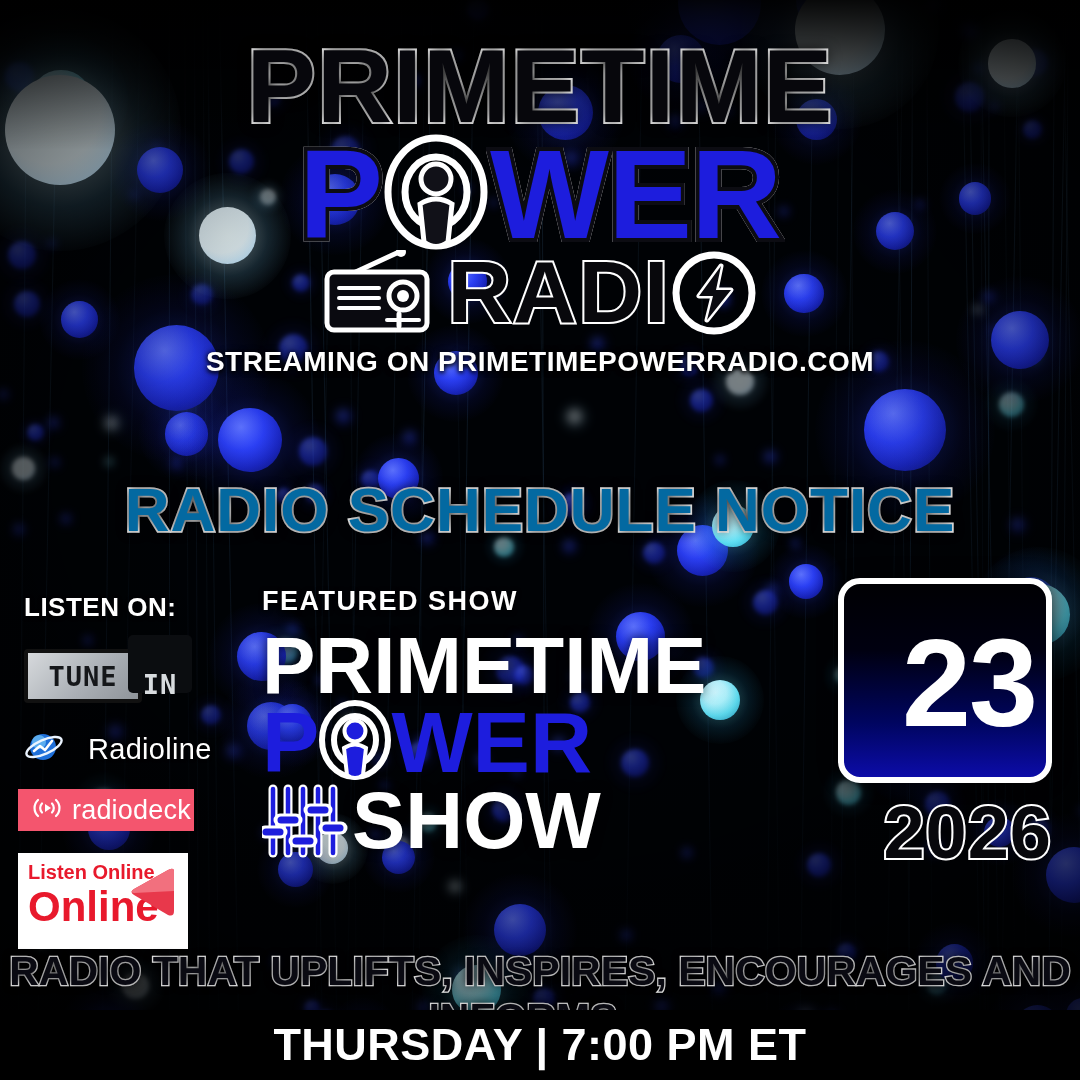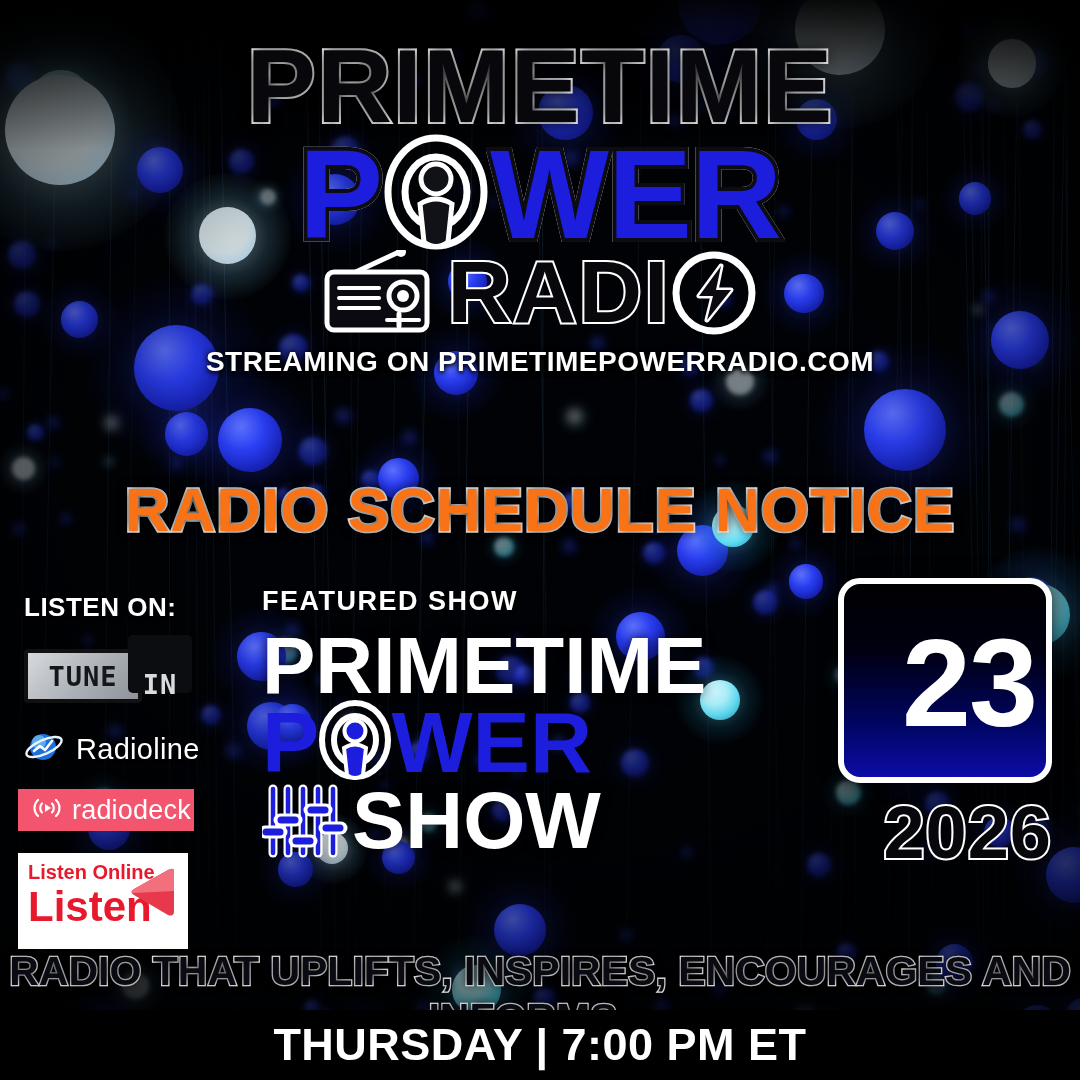--- a/index.html
+++ b/index.html
@@ -64,21 +64,21 @@
   #streamLine {
     margin-top:10px; font-size:28px; font-weight:bold; letter-spacing:.5px;
     color:#fff; text-shadow:0 0 6px rgba(0,0,0,.95), 0 2px 4px rgba(0,0,0,.9);
     font-family:"Liberation Sans Narrow","Liberation Sans",sans-serif;
   }
 
   
   #noticeHead {
     position:absolute; left:0; right:0; top:474px; text-align:center;
     font-size:62px; font-weight:bold; letter-spacing:1px;
-    color:#f97316; -webkit-text-stroke:3.5px #fff; paint-order:stroke fill;
+    color:#0369a1; -webkit-text-stroke:3.5px #fff; paint-order:stroke fill;
     text-shadow:0 0 12px rgba(0,0,0,.9);
     font-family:"Liberation Sans Narrow","Liberation Sans",sans-serif;
   }
 
   
   #listenOn { position:absolute; left:18px; top:592px; width:190px; }
   #listenLabel { font-size:26px; font-weight:bold; color:#fff; letter-spacing:.5px;
                  text-shadow:0 1px 4px rgba(0,0,0,.9); margin-bottom:12px; margin-left:6px; }
 
   
@@ -89,21 +89,21 @@
                 display:flex; align-items:center; justify-content:center; }
   #tuneinLeft span { font-family:"DejaVu Sans Mono","Liberation Mono",monospace;
                      font-size:27px; font-weight:bold; color:#15171a; letter-spacing:1px; }
   #tuneinRight { position:absolute; left:104px; top:0; width:64px; height:58px;
                  background:#0b0d10; border-radius:5px;
                  display:flex; align-items:center; justify-content:center; }
   #tuneinRight span { font-family:"DejaVu Sans Mono","Liberation Mono",monospace;
                       font-size:27px; font-weight:bold; color:#d8dcdf; letter-spacing:1px;margin-top:40px; }
 
   
-  #radiolineBadge { display:flex; align-items:center; gap:12px; margin-top:22px; margin-left:6px; }
+  #radiolineBadge { display:flex; align-items:center; gap:24px; margin-top:22px; margin-left:6px; }
   #radiolineText { font-size:29px; color:#fff; letter-spacing:.3px; text-shadow:0 1px 3px rgba(0,0,0,.8); }
 
   
   #radiodeckBadge { margin-top:18px; width:176px; height:42px; background:#f4556e;
                     display:flex; align-items:center; gap:8px; padding-left:12px; }
   #radiodeckText { font-size:27px; color:#fff; letter-spacing:.2px; }
 
   
   #lorBadge { margin-top:22px; width:170px; height:96px; background:#fff; position:relative;
               padding:9px 10px 0 10px; }
@@ -504,21 +504,21 @@
             <path d="M22 8.5 a6.5 6.5 0 0 1 0 9"></path>
           </g>
           <path d="M15 9 L21 13 L15 17 Z" fill="#fff"></path>
         </svg>
       </span>
       <span id="radiodeckText">radiodeck</span>
     </div>
 
     <div id="lorBadge">
       <div id="lorTop">Listen Online</div>
-      <div id="lorBottom">Listen</div>
+      <div id="lorBottom">Online</div>
       <span id="lorPlay">
         <svg width="58" height="58" viewBox="0 0 58 58">
           <path d="M50 6 L50 46 Q50 52 44 50 L10 30 Q5 27 10 24 L44 5 Q50 2 50 6 Z" fill="#e8384b"></path>
           <path d="M50 6 L50 26 L10 28 Q5 27 10 24 L44 5 Q50 2 50 6 Z" fill="#f2707e"></path>
         </svg>
       </span>
     </div>
   </div>
 
   <div id="featured">

